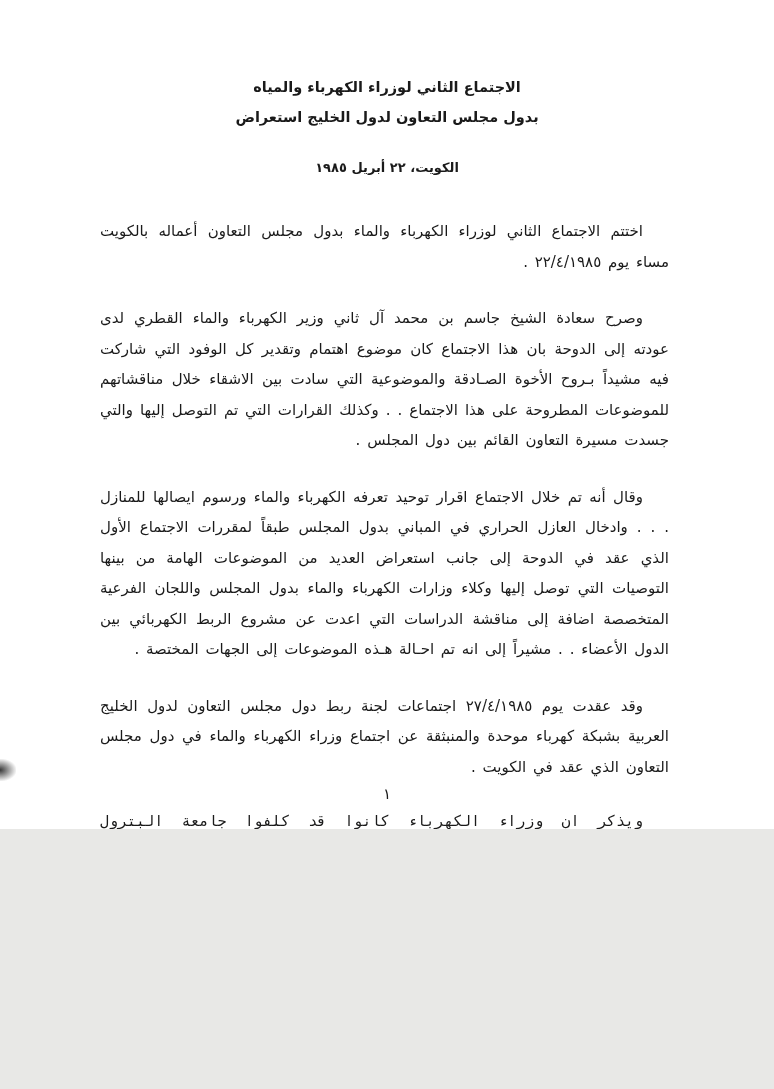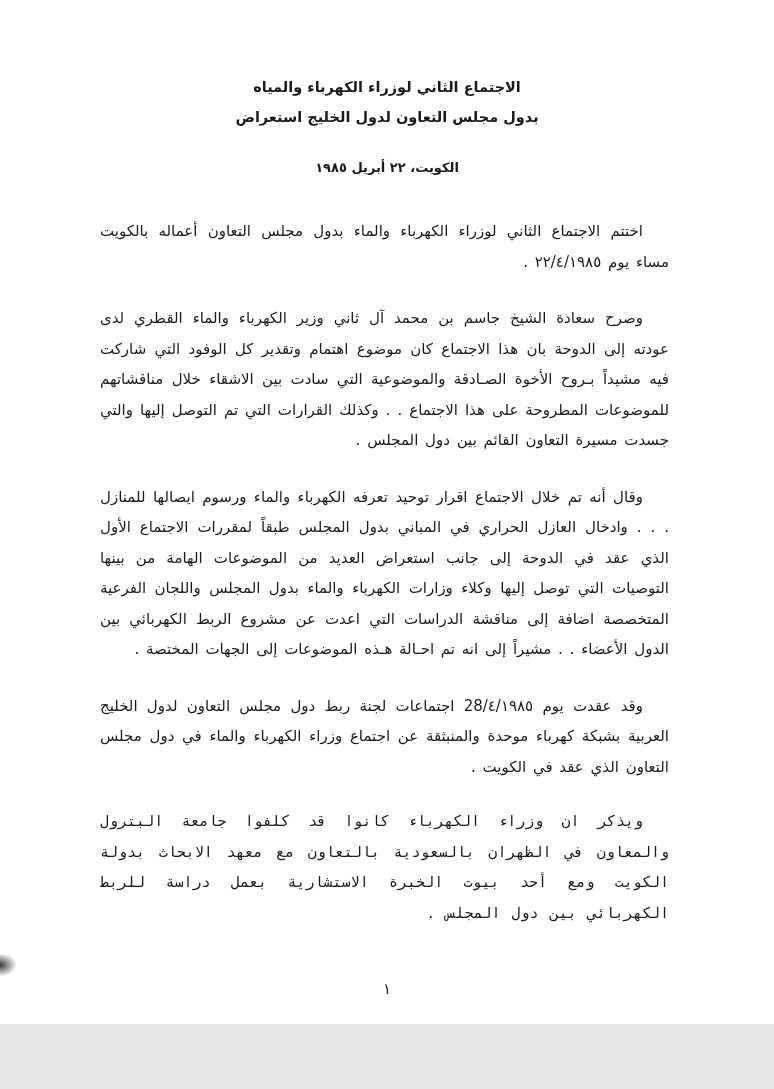--- a/index.html
+++ b/index.html
@@ -3,21 +3,21 @@
 <meta charset="utf-8">
 <style>
   html, body {
     margin: 0;
     padding: 0;
     background: #e8e8e6;
   }
   .page {
     position: relative;
     width: 774px;
-    height: 1024px;
+    height: 829px;
     margin: 0 auto;
     background: #ffffff;
     box-shadow: 0 0 6px rgba(0,0,0,0.25);
     overflow: hidden;
     direction: rtl;
     font-family: "DejaVu Sans", sans-serif;
     color: #1a1a1a;
   }
   .header {
     padding-top: 72px;
@@ -77,21 +77,21 @@
   <div class="header">
     <div class="title-line">الاجتماع الثاني لوزراء الكهرباء والمياه</div>
     <div class="title-line">بدول مجلس التعاون لدول الخليج استعراض</div>
     <div class="date-line">الكويت، ٢٢ أبريل ١٩٨٥</div>
   </div>
 
   <div class="body-text">
     <p class="para">اختتم الاجتماع الثاني لوزراء الكهرباء والماء بدول مجلس التعاون أعماله بالكويت مساء يوم ٢٢/٤/١٩٨٥ .</p>
     <p class="para">وصرح سعادة الشيخ جاسم بن محمد آل ثاني وزير الكهرباء والماء القطري لدى عودته إلى الدوحة بان هذا الاجتماع كان موضوع اهتمام وتقدير كل الوفود التي شاركت فيه مشيداً بـروح الأخوة الصـادقة والموضوعية التي سادت بين الاشقاء خلال مناقشاتهم للموضوعات المطروحة على هذا الاجتماع . . وكذلك القرارات التي تم التوصل إليها والتي جسدت مسيرة التعاون القائم بين دول المجلس .</p>
     <p class="para">وقال أنه تم خلال الاجتماع اقرار توحيد تعرفه الكهرباء والماء ورسوم ايصالها للمنازل . . .   وادخال العازل الحراري في المباني بدول المجلس طبقاً لمقررات الاجتماع الأول الذي عقد في الدوحة إلى جانب استعراض العديد من الموضوعات الهامة من بينها التوصيات التي توصل إليها وكلاء وزارات الكهرباء والماء بدول المجلس واللجان الفرعية المتخصصة اضافة إلى مناقشة الدراسات التي اعدت عن مشروع الربط الكهربائي بين الدول الأعضاء . .  مشيراً إلى انه تم احـالة هـذه الموضوعات إلى الجهات المختصة .</p>
-    <p class="para">وقد عقدت يوم 28/٤/١٩٨٥ اجتماعات لجنة ربط دول مجلس التعاون لدول الخليج العربية بشبكة كهرباء موحدة والمنبثقة عن اجتماع وزراء الكهرباء والماء في دول مجلس التعاون الذي عقد في الكويت .</p>
+    <p class="para">وقد عقدت يوم ٢٧/٤/١٩٨٥ اجتماعات لجنة ربط دول مجلس التعاون لدول الخليج العربية بشبكة كهرباء موحدة والمنبثقة عن اجتماع وزراء الكهرباء والماء في دول مجلس التعاون الذي عقد في الكويت .</p>
     <p class="para">ويذكر ان وزراء الكهرباء كانوا قد كلفوا جامعة البترول والمعاون في الظهران بالسعودية بالتعاون مع معهد الابحاث بدولة الكويت ومع أحد بيوت الخبرة الاستشارية بعمل دراسة للربط الكهربائي بين دول المجلس .</p>
   </div>
 
   <div class="smudge"></div>
 
   <div class="footer">١</div>
 
 </div>
 
 </body></html>

